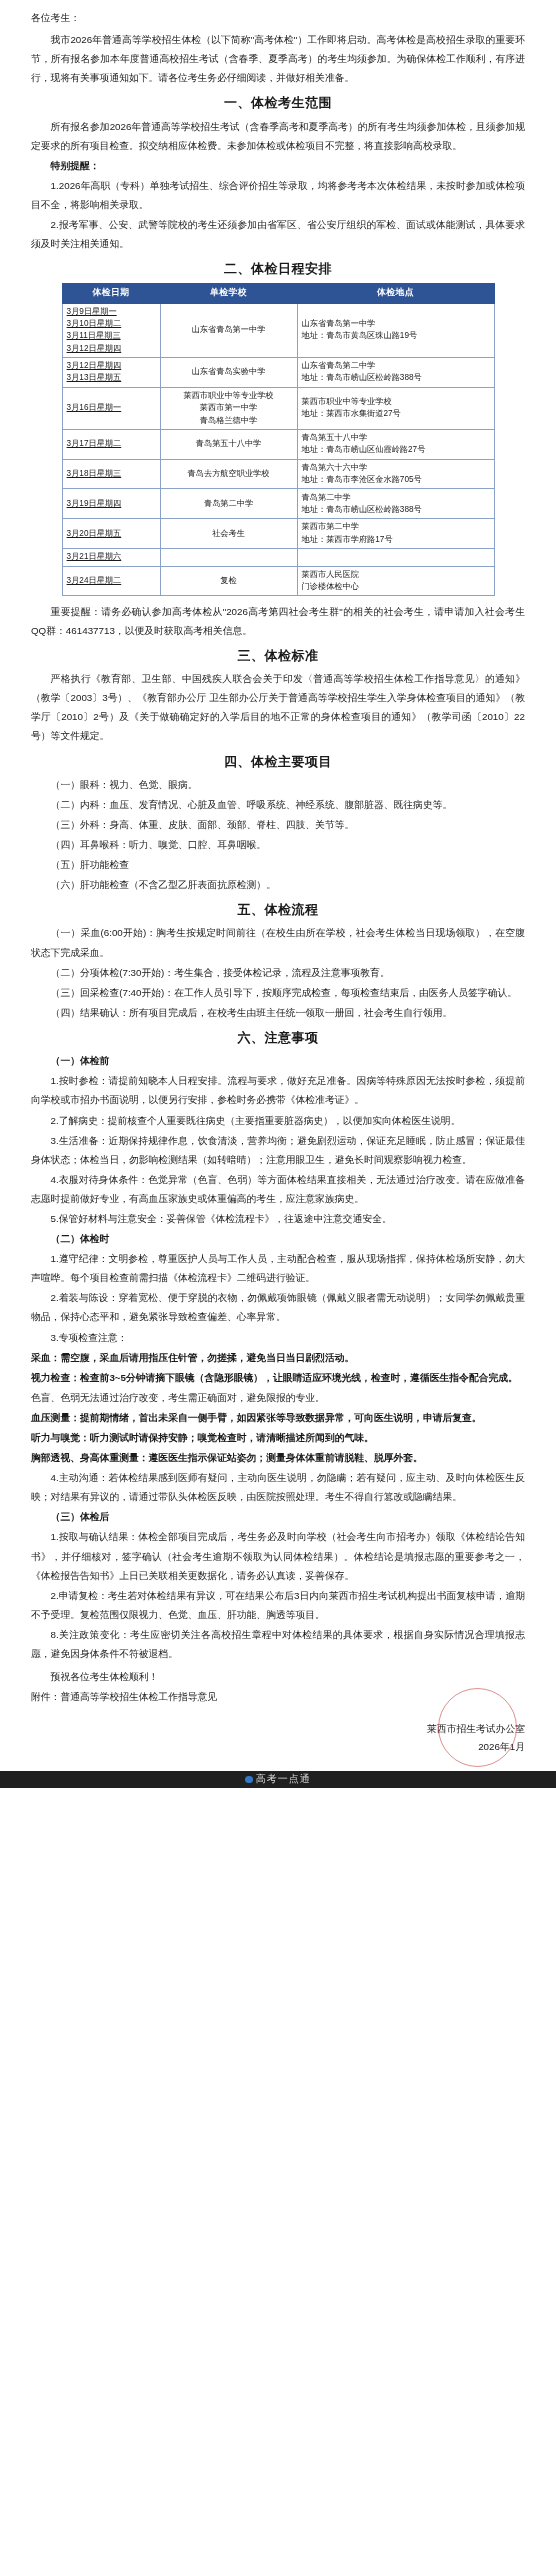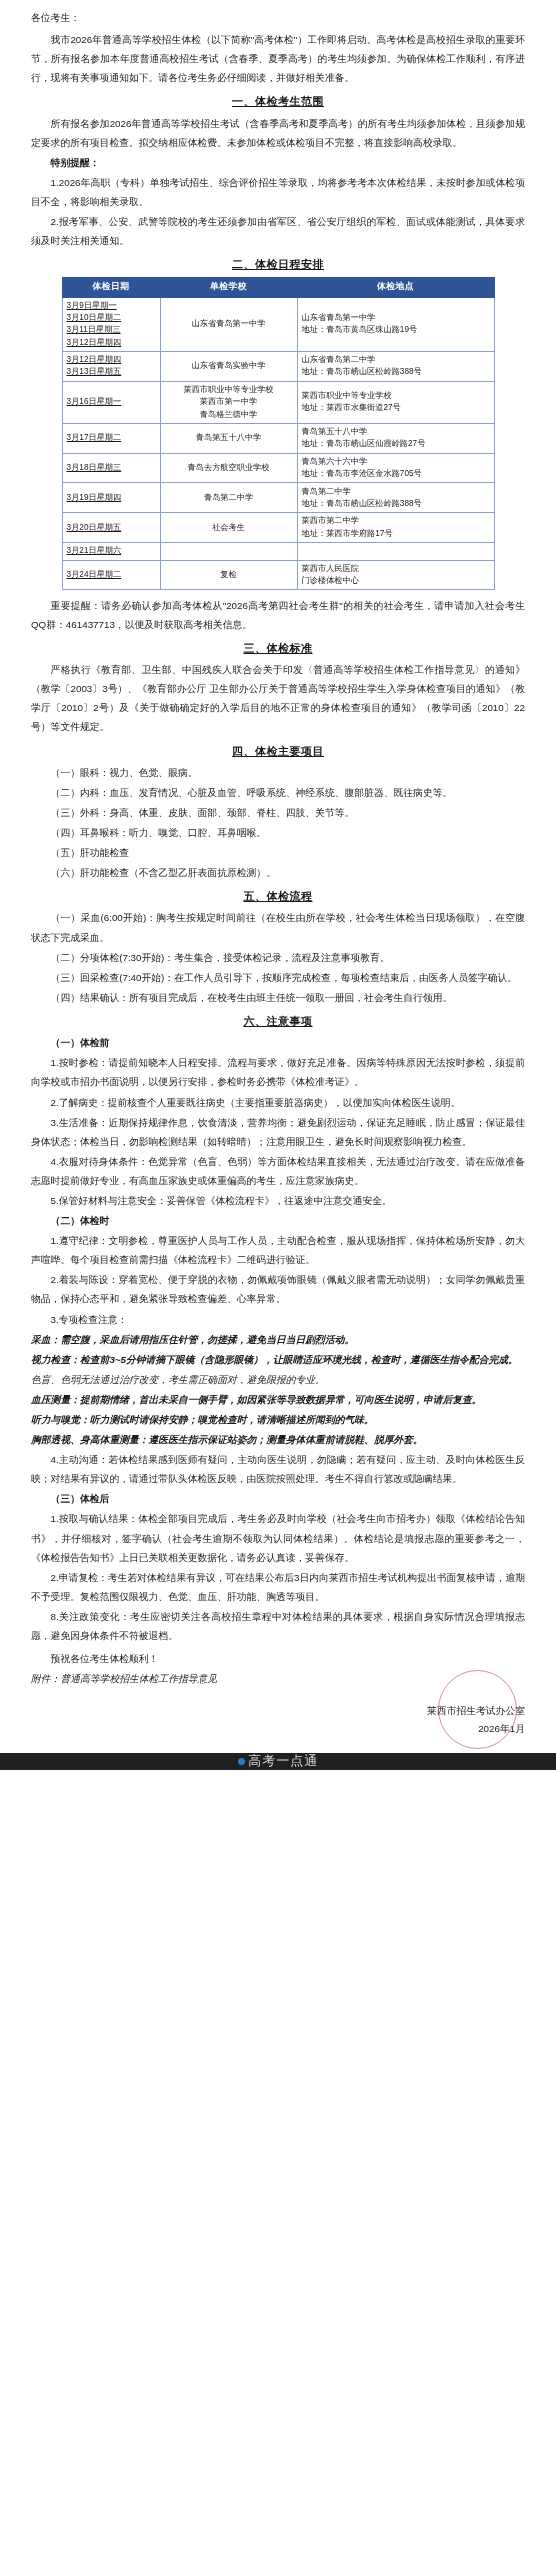--- a/index.html
+++ b/index.html
@@ -20,28 +20,27 @@
     line-height:1.9;
     margin:0 0 2.1px 0;
   }
   p.para{
     font-size:9.8px;
     line-height:1.95;
     margin:0 0 1px 0;
     text-indent:2em;
     text-align:justify;
   }
-  p.para.noind{text-indent:0;font-style:italic;}
+  p.para.noind{text-indent:0;}
   h2.sec{
-    font-size:11px;
+    font-size:13px;
     font-weight:bold;
     text-align:center;
     margin:7.2px 0 4.1px 0;
     letter-spacing:0.5px;
-    text-decoration:underline;
   }
   .b{font-weight:bold;}
   .tblwrap{
     display:flex;
     justify-content:center;
     margin:4.1px 0 5.2px 0;
   }
   table.sched{
     border-collapse:collapse;
     width:433px;
@@ -82,21 +81,21 @@
     border:1.5px solid #c0332f;
     border-radius:50%;
     opacity:.55;
   }
   .watermark{
     position:absolute;
     left:0;right:0;bottom:0;
     height:17.5px;
     background:#202020;
     color:#d9d9d9;
-    font-size:13px;
+    font-size:10px;
     display:flex;
     align-items:center;
     justify-content:center;
     letter-spacing:1px;
   }
   .wm-dot{
     display:inline-block;
     width:7.2px;height:7.2px;border-radius:50%;
     background:#3478c8;
     margin-right:3.1px;

